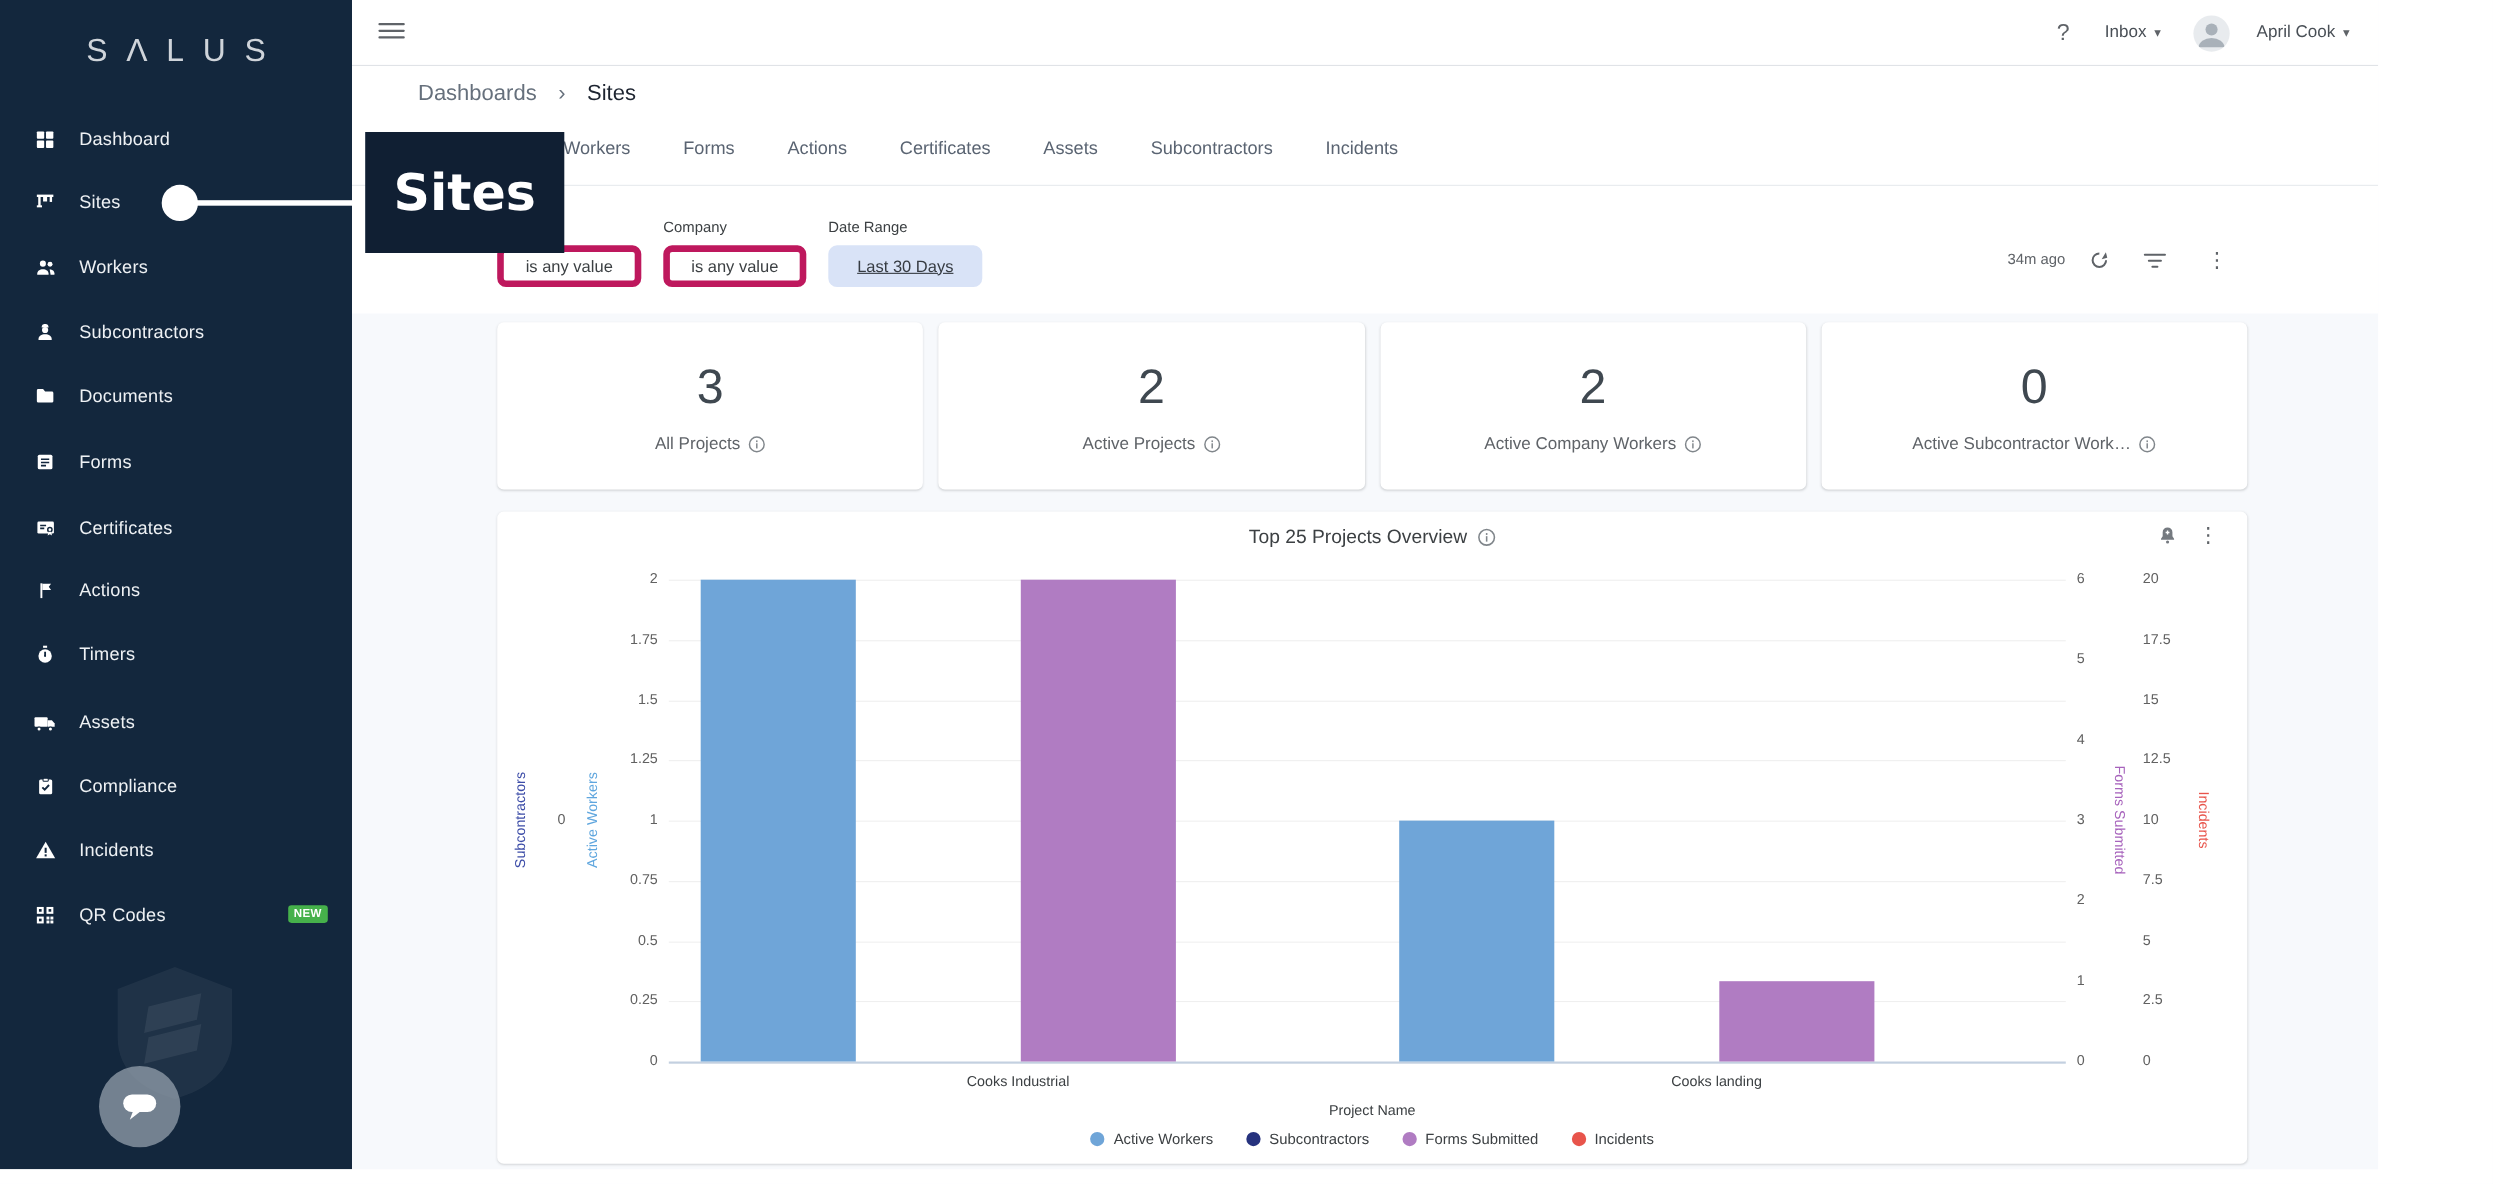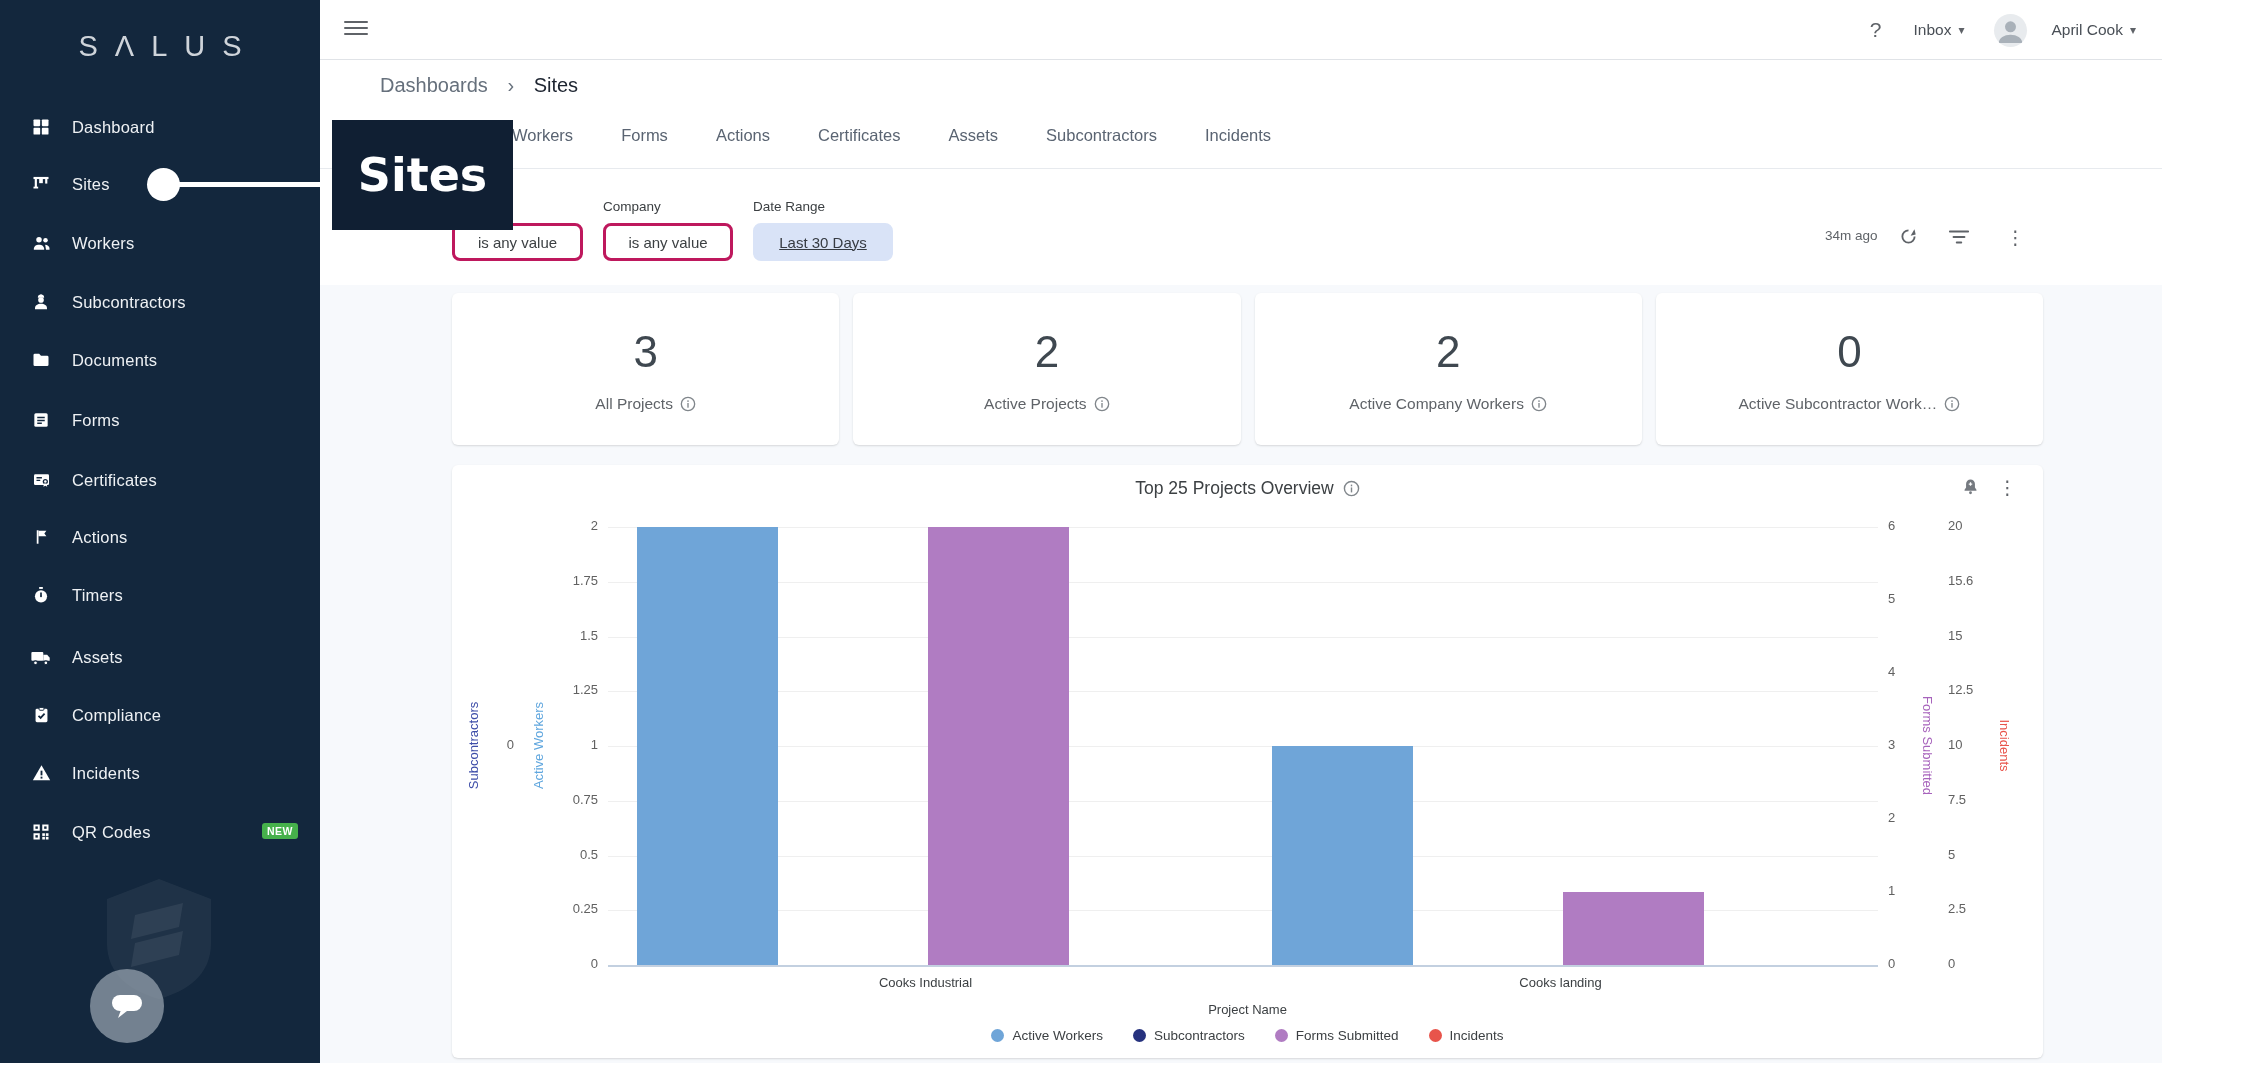--- a/index.html
+++ b/index.html
@@ -43,21 +43,21 @@
 
   
   .callout-box { position:absolute; left:332px; top:120px; width:181px; height:110px; background:#101f33;
                  z-index:50; display:flex; align-items:center; justify-content:center; }
   .callout-box span { color:#fff; font-size:46px; font-weight:700; font-family:"DejaVu Sans",sans-serif; }
   .callout-line { position:absolute; left:171px; top:182px; width:163px; height:5px; background:#fff; z-index:49; }
   .callout-dot { position:absolute; left:147px; top:168px; width:33px; height:33px; border-radius:50%; background:#fff; z-index:49; }
 
   
   .f-label { position:absolute; font-size:13.5px; color:#3c4043; }
-  .chip { position:absolute; top:223px; height:38px; border:3px solid #be185d; border-radius:8px; background:#fff;
+  .chip { position:absolute; top:223px; height:38px; border:6px solid #be185d; border-radius:8px; background:#fff;
           display:flex; align-items:center; justify-content:center; font-size:15px; color:#3c4043; cursor:pointer; }
   .chip.active { background:#d9e3f7; border-color:#d9e3f7; color:#363b42; font-weight:500; }
   .meta { position:absolute; top:228px; display:flex; align-items:center; color:#5f6368; }
   .meta-icon { cursor:pointer; display:flex; align-items:center; justify-content:center; }
   .kebab { font-family:"DejaVu Sans",sans-serif; font-size:19px; color:#5f6368; cursor:pointer; }
 
   
   .cards { position:absolute; left:452px; top:293px; width:1591px; height:152px; display:flex; gap:14px; }
   .card { flex:1; background:#fff; border-radius:6px; box-shadow:0 1px 2px rgba(60,64,67,.18);
           display:flex; flex-direction:column; align-items:center; cursor:default; }
@@ -448,21 +448,21 @@
         <span class="tick r" style="left: 96px; top: 491px; width: 50px;">0</span>
         <span class="tick r" style="left: 40px; top: 272px; width: 22px;">0</span>
         <span class="tick" style="left: 1436px; top: 53px;">6</span>
         <span class="tick" style="left: 1436px; top: 126px;">5</span>
         <span class="tick" style="left: 1436px; top: 199px;">4</span>
         <span class="tick" style="left: 1436px; top: 272px;">3</span>
         <span class="tick" style="left: 1436px; top: 345px;">2</span>
         <span class="tick" style="left: 1436px; top: 418px;">1</span>
         <span class="tick" style="left: 1436px; top: 491px;">0</span>
         <span class="tick" style="left: 1496px; top: 53px;">20</span>
-        <span class="tick" style="left: 1496px; top: 107.75px;">15.6</span>
+        <span class="tick" style="left: 1496px; top: 107.75px;">17.5</span>
         <span class="tick" style="left: 1496px; top: 162.5px;">15</span>
         <span class="tick" style="left: 1496px; top: 217.25px;">12.5</span>
         <span class="tick" style="left: 1496px; top: 272px;">10</span>
         <span class="tick" style="left: 1496px; top: 326.75px;">7.5</span>
         <span class="tick" style="left: 1496px; top: 381.5px;">5</span>
         <span class="tick" style="left: 1496px; top: 436.25px;">2.5</span>
         <span class="tick" style="left: 1496px; top: 491px;">0</span>
         <div class="axis-title rotN" style="left: -39px; top: 273px; width: 120px; text-align: center; color: rgb(61, 77, 168);">Subcontractors</div>
         <div class="axis-title rotN" style="left: 26px; top: 273px; width: 120px; text-align: center; color: rgb(95, 166, 222);">Active Workers</div>
         <div class="axis-title rotP" style="left: 1415px; top: 273px; width: 120px; text-align: center; color: rgb(167, 99, 188);">Forms Submitted</div>

